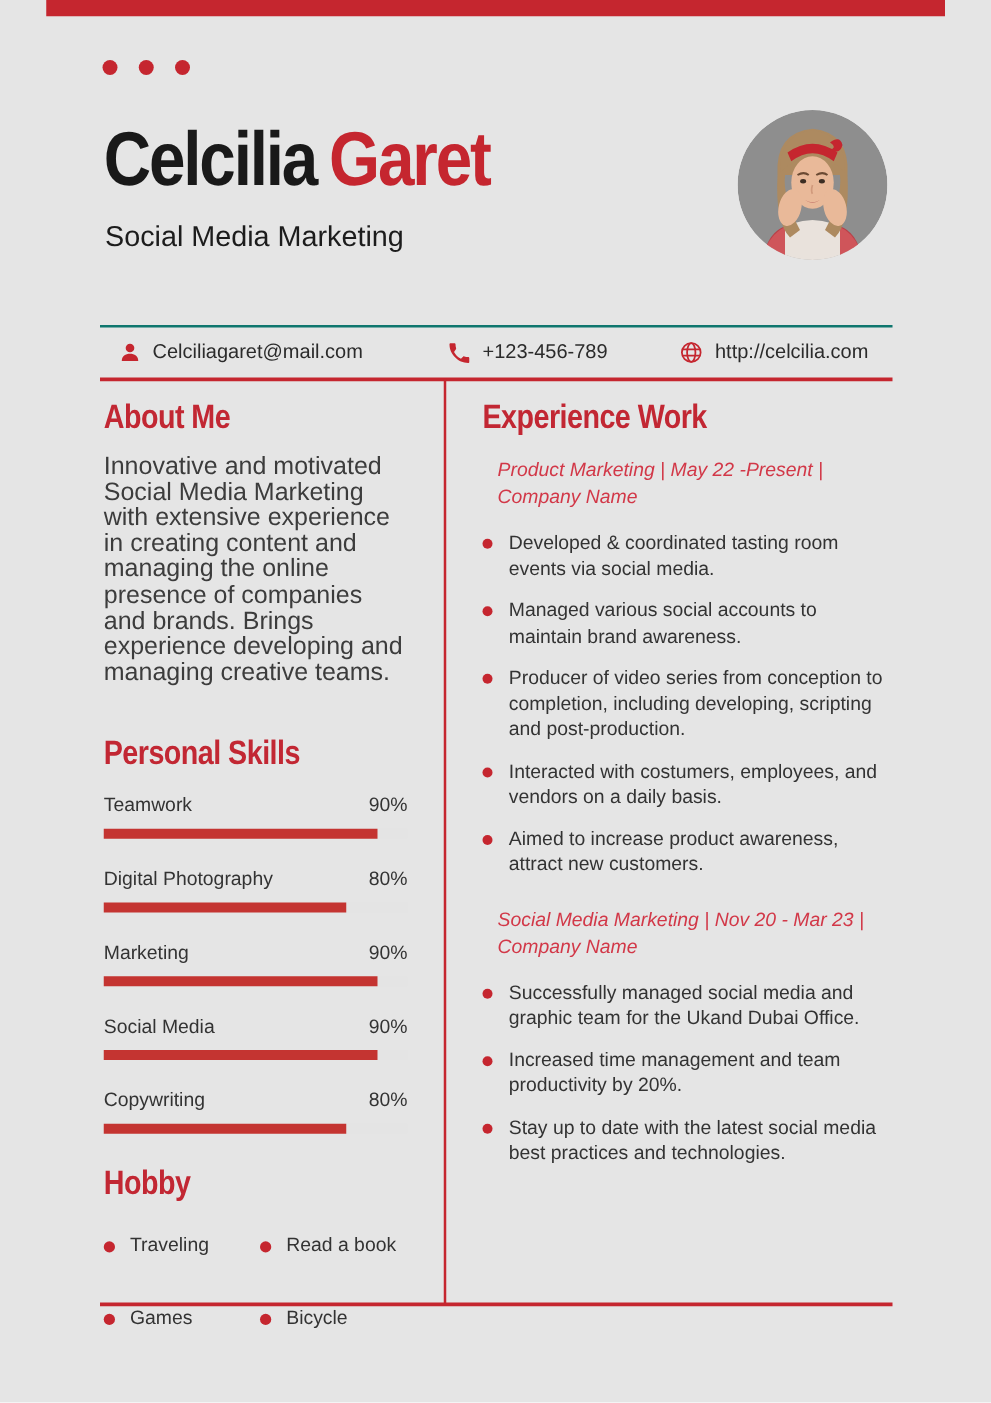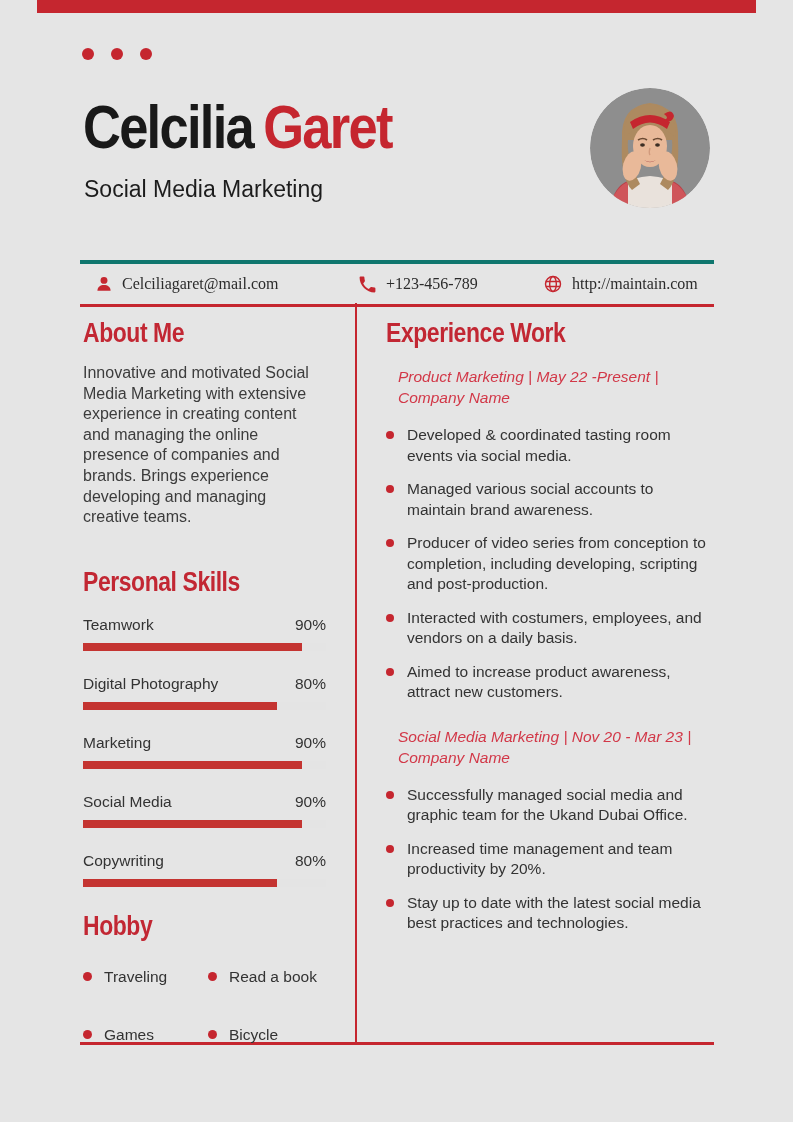--- a/index.html
+++ b/index.html
@@ -17,37 +17,37 @@
     font-size:61px; font-weight:bold; letter-spacing:-2px; color:#191919;
     transform:scaleX(0.86); transform-origin:left top; line-height:1.1;
   }
   .name .last{color:#c5262f; margin-left:12px;}
   .subtitle{position:absolute; left:84px; top:176px; font-size:23px; color:#1c1c1c;}
 
   .photo{position:absolute; left:590px; top:88px; width:120px; height:120px; border-radius:50%; overflow:hidden;}
 
   .contact{
     position:absolute; left:80px; top:260px; width:634px; height:40px;
-    border-top:4px solid #0f766e; border-bottom:3px solid #c5262f;font-family:Liberation Serif, serif;
+    border-top:2px solid #0f766e; border-bottom:3px solid #c5262f;
   }
   .contact-item{position:absolute; top:0; height:100%; display:flex; align-items:center; gap:9px; font-size:16px; color:#2b2b2b;}
   .ci-email{left:15px;} .ci-phone{left:278px;} .ci-web{left:463px;}
   .contact-item svg{display:block;}
 
   .vdivider{position:absolute; left:355px; top:303px; width:2px; height:740px; background:#c5262f;}
   .bottomline{position:absolute; left:80px; top:1042px; width:634px; height:3px; background:#c5262f;}
 
   .col-left{position:absolute; left:83px; top:318px; width:243px;}
   .col-right{position:absolute; left:386px; top:318px; width:330px;}
 
   .h-red{
     color:#c22733; font-weight:bold; font-size:27px; letter-spacing:-0.5px;
     transform:scaleX(0.85); transform-origin:left; white-space:nowrap; margin:0;
   }
-  .about-text{margin-top:14px; font-size:16px; line-height:20.6px; color:#3c3c3c;}
+  .about-text{margin-top:14px; font-size:20px; line-height:20.6px; color:#3c3c3c;}
 
   .skills{margin-top:39px;}
   .skills-list{margin-top:18px;}
   .skill{margin-bottom:24px;}
   .skill-head{display:flex; justify-content:space-between; font-size:15.5px; color:#333;gap:44px;}
   .skill-bar{margin-top:9px; height:8px; background:#e4e4e4;}
   .skill-fill{height:100%; background:#c43431;}
 
   .hobby{margin-top:18px;}
   .hobby-grid{margin-top:26px; display:grid; grid-template-columns:125px 1fr; row-gap:40px;}
@@ -119,21 +119,21 @@
         <path d="M6.6 10.8c1.6 3 3.9 5.4 7 7l2.3-2.3c.3-.3.7-.4 1.1-.2 1.2.4 2.5.6 3.9.6.6 0 1.1.5 1.1 1.1v3.9c0 .6-.5 1.1-1.1 1.1C10.8 22 2 13.2 2 3.1 2 2.5 2.5 2 3.1 2H7c.6 0 1.1.5 1.1 1.1 0 1.4.2 2.7.6 3.9.1.4 0 .8-.2 1.1z"></path>
       </svg>
       <span>+123-456-789</span>
     </div>
     <div class="contact-item ci-web">
       <svg width="20" height="20" viewBox="0 0 24 24" fill="none" stroke="#c5262f" stroke-width="1.7">
         <circle cx="12" cy="12" r="9"></circle>
         <ellipse cx="12" cy="12" rx="4" ry="9"></ellipse>
         <path d="M3.5 9h17M3.5 15h17"></path>
       </svg>
-      <span>http://maintain.com</span>
+      <span>http://celcilia.com</span>
     </div>
   </div>
 
   <div class="vdivider"></div>
   <div class="bottomline"></div>
 
   <div class="col-left">
     <h2 class="h-red">About Me</h2>
     <div class="about-text">Innovative and motivated Social Media Marketing with extensive experience in creating content and managing the online presence of companies and brands. Brings experience developing and managing creative teams.</div>
 

